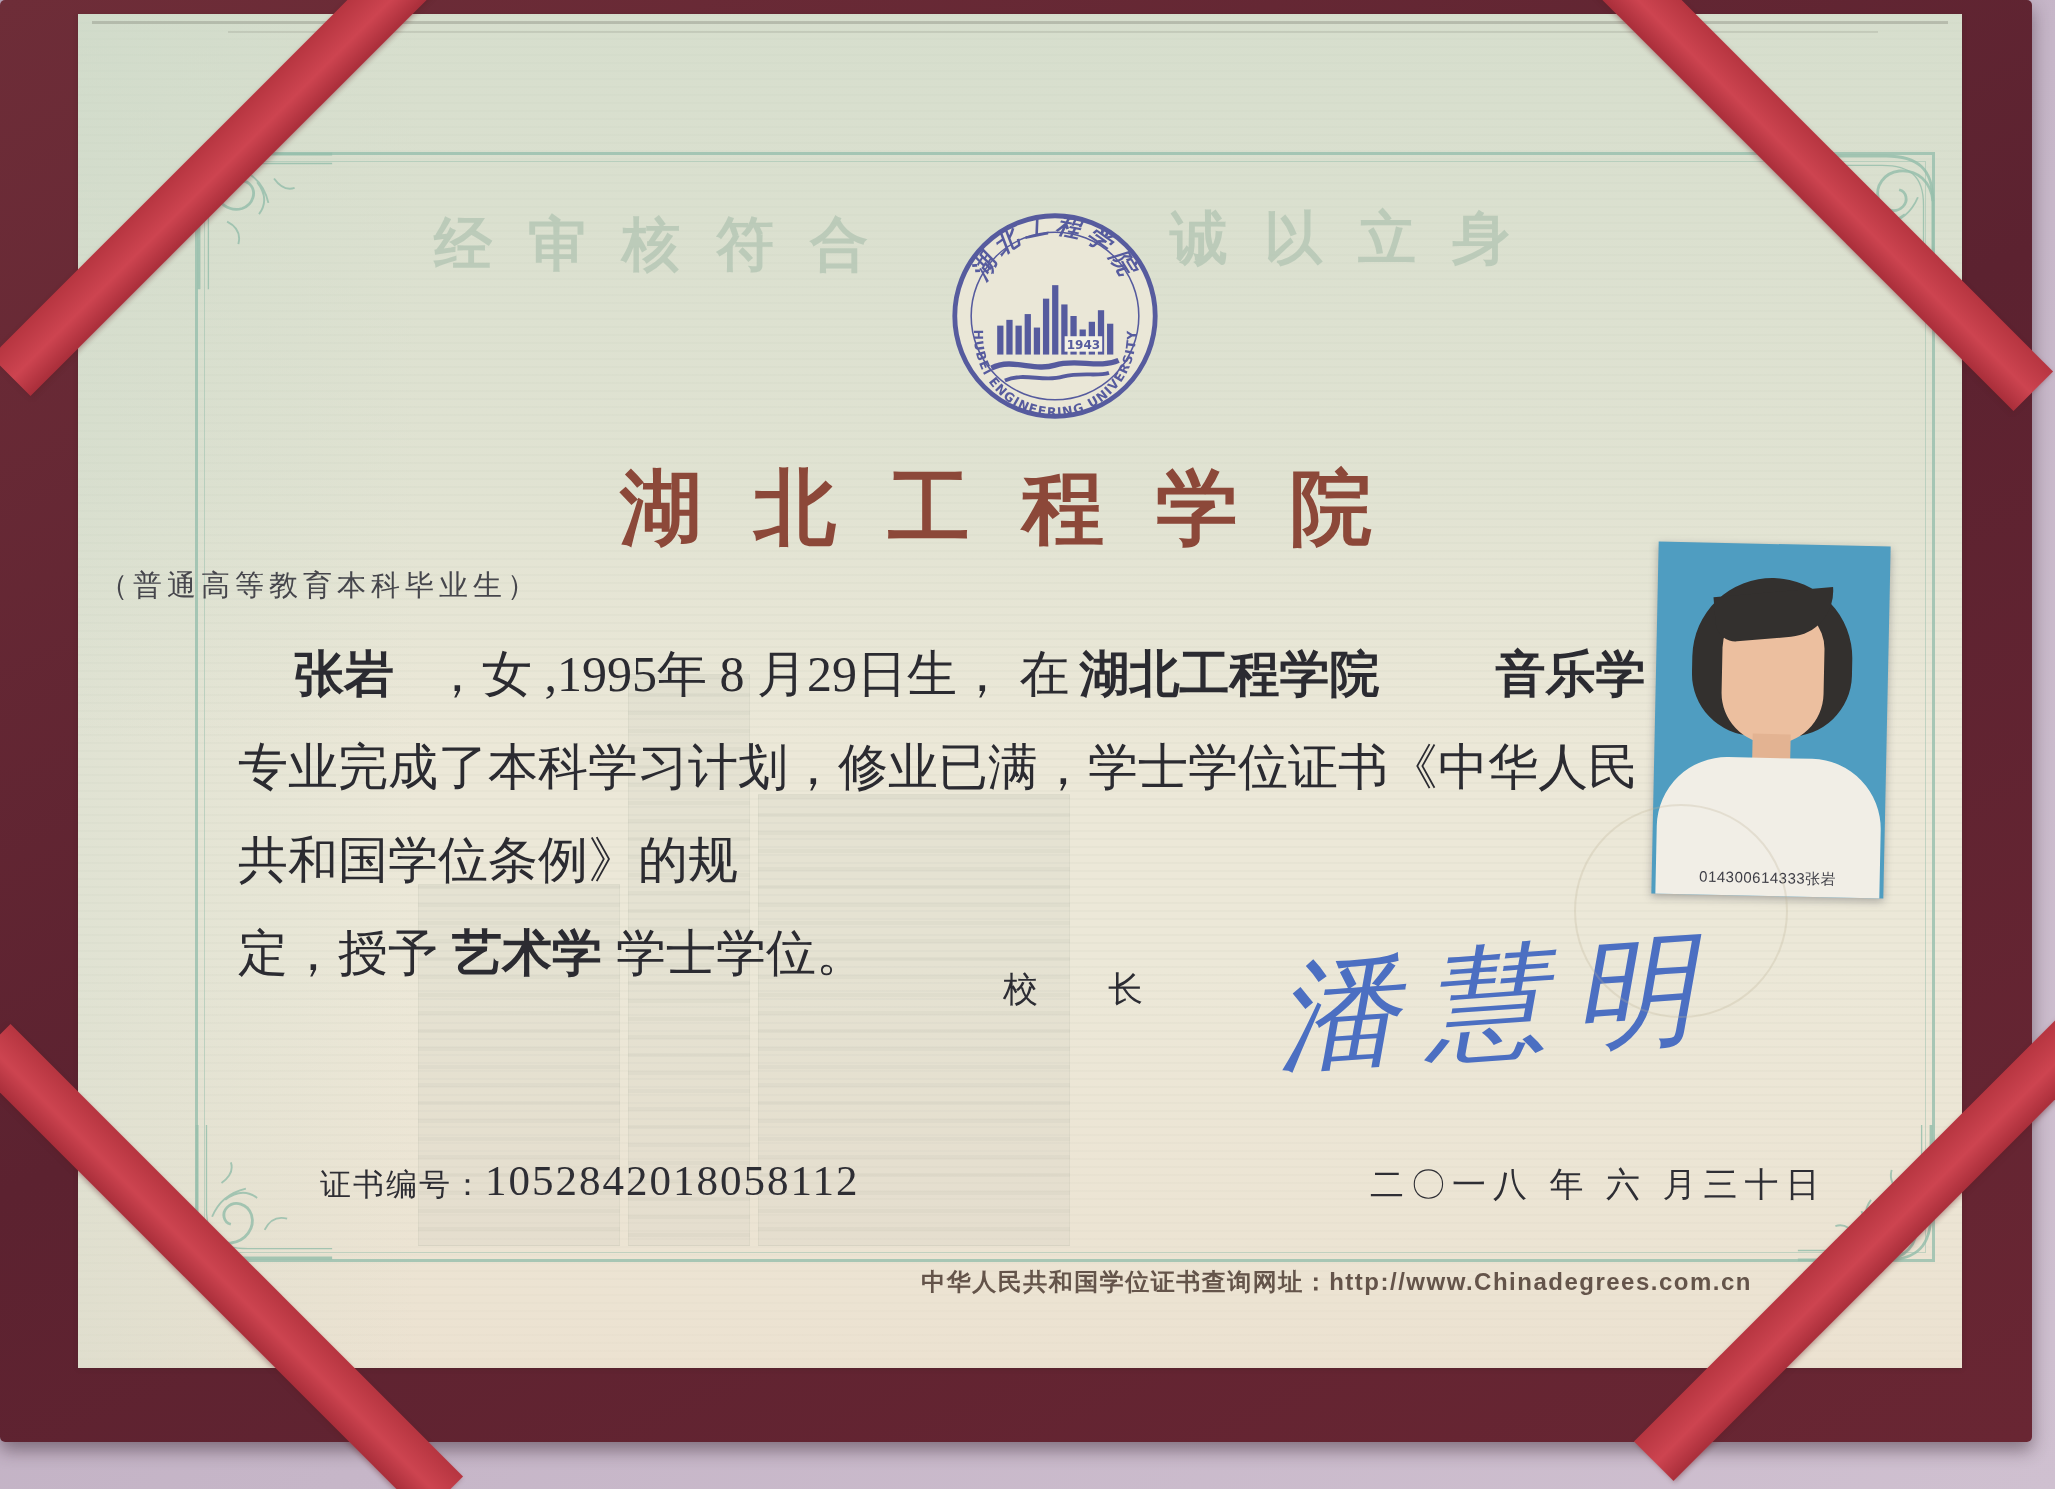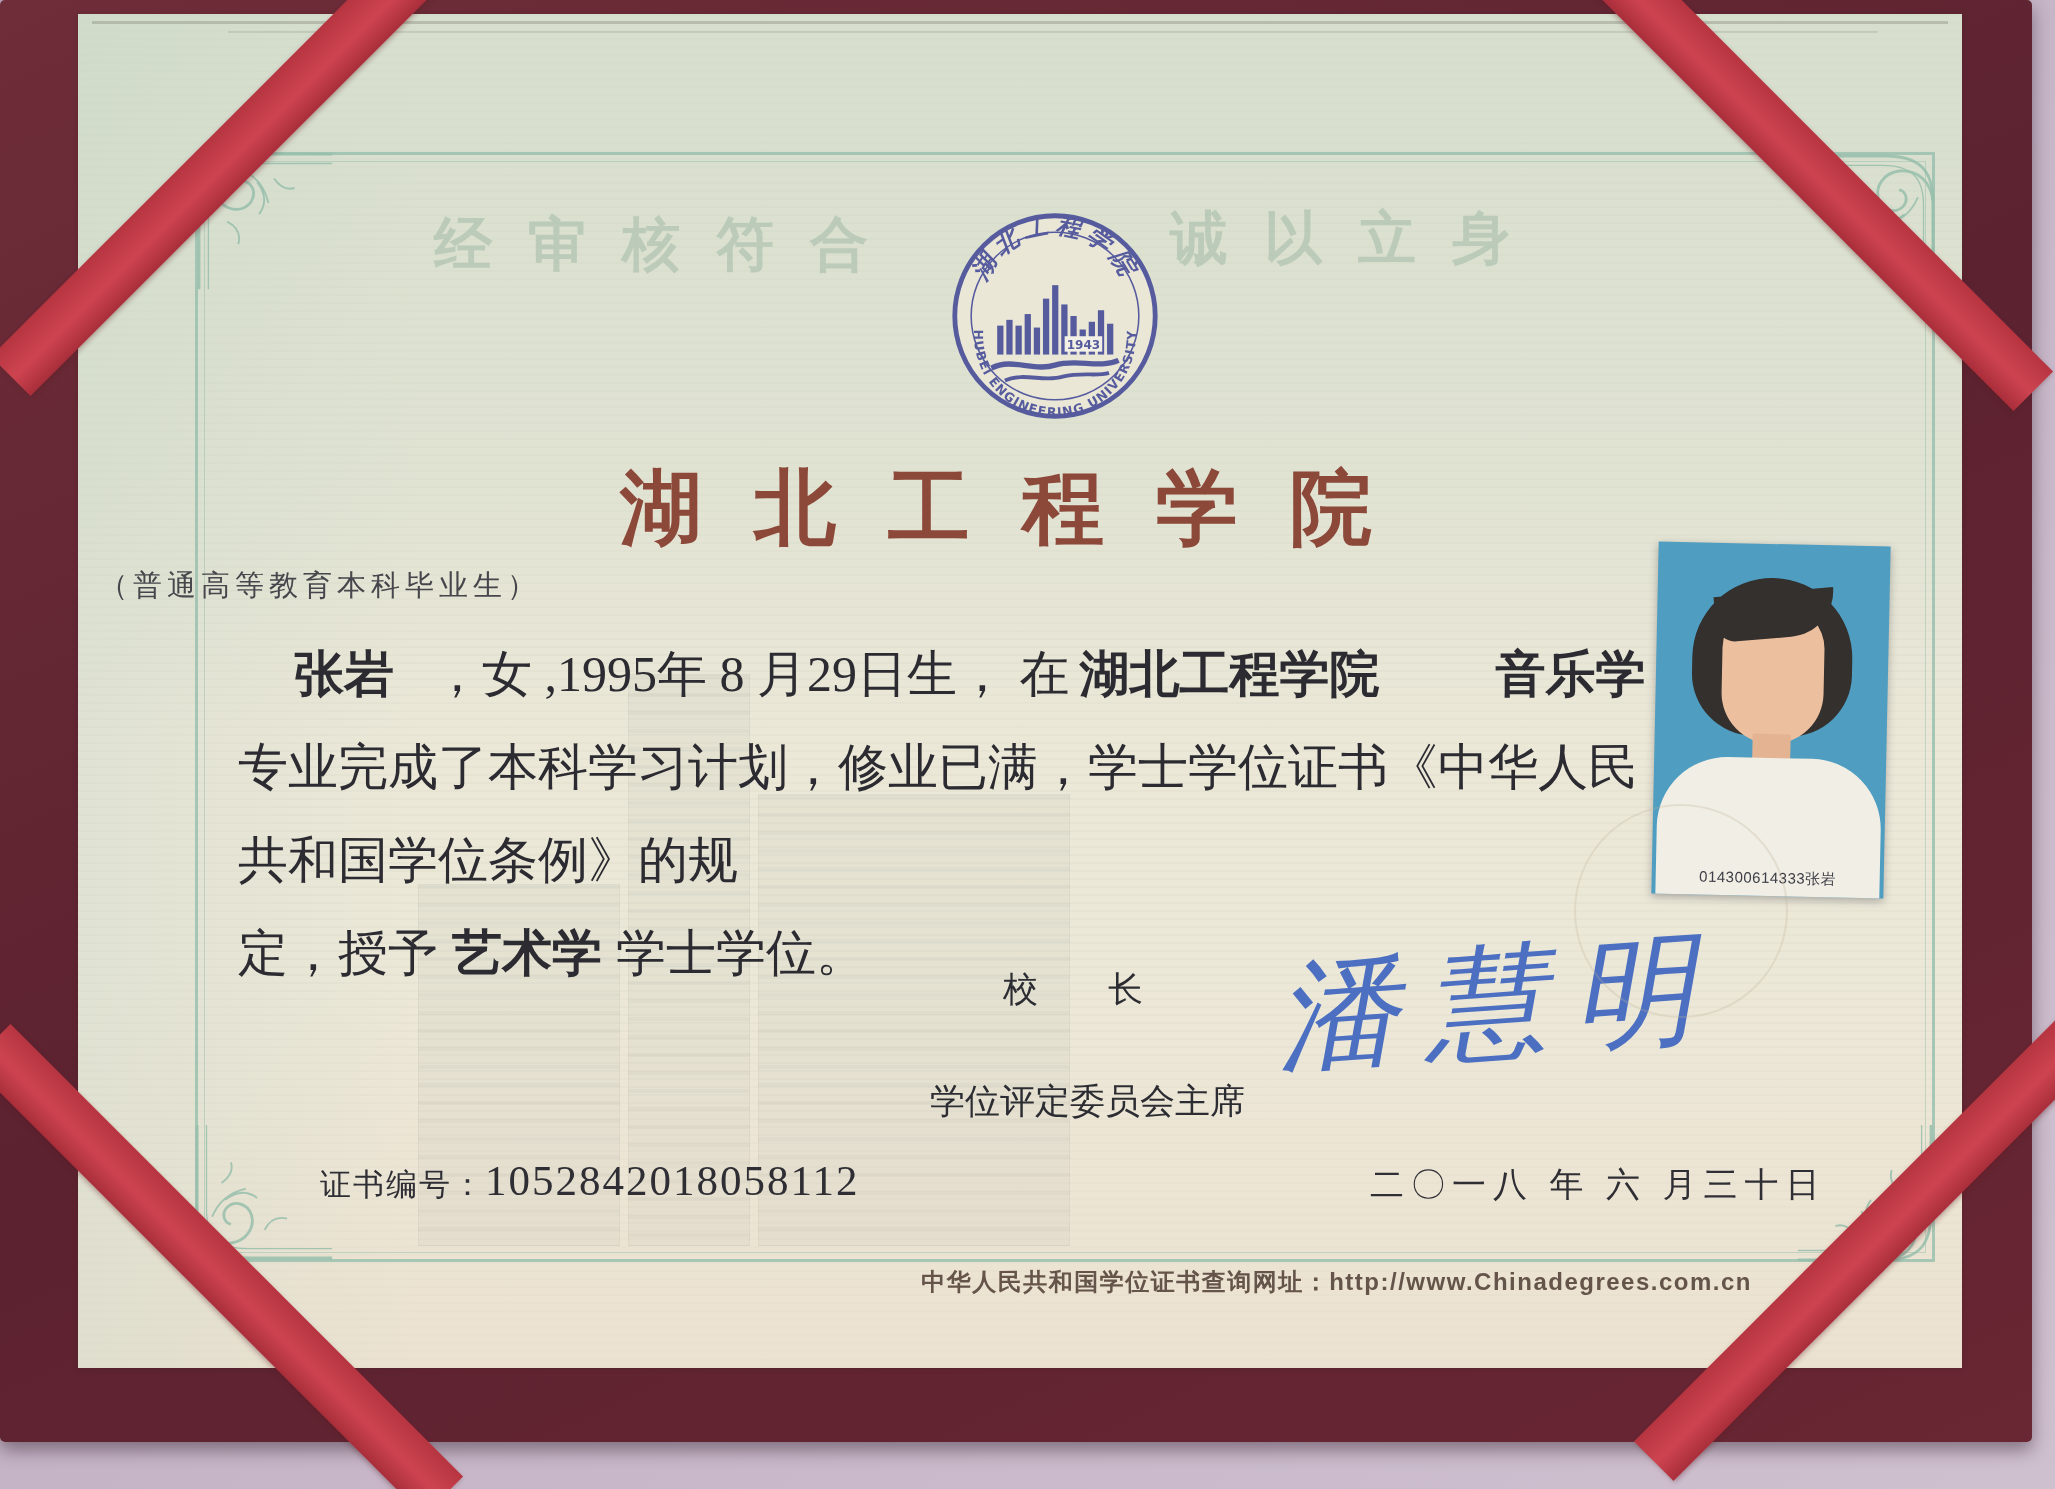--- a/index.html
+++ b/index.html
@@ -209,21 +209,20 @@
       <div class="hair"></div>
       <div class="face"></div>
       <div class="fringe"></div>
       <div class="neck"></div>
       <div class="shoulders"></div>
       <div class="pcap">014300614333张岩</div>
     </div>
     <div class="emboss"></div>
 
     <div class="pres">校　　长</div>
-    <div class="comm">学位评定委员会主席</div>
     <div class="sig">潘慧明</div>
 
     <div class="certnum">
       <span class="lab">证书编号：</span>
       <span class="num">1052842018058112</span>
     </div>
     <div class="date">二〇一八 年 六 月三十日</div>
     <div class="query">中华人民共和国学位证书查询网址：http://www.Chinadegrees.com.cn</div>
   </div>
 

